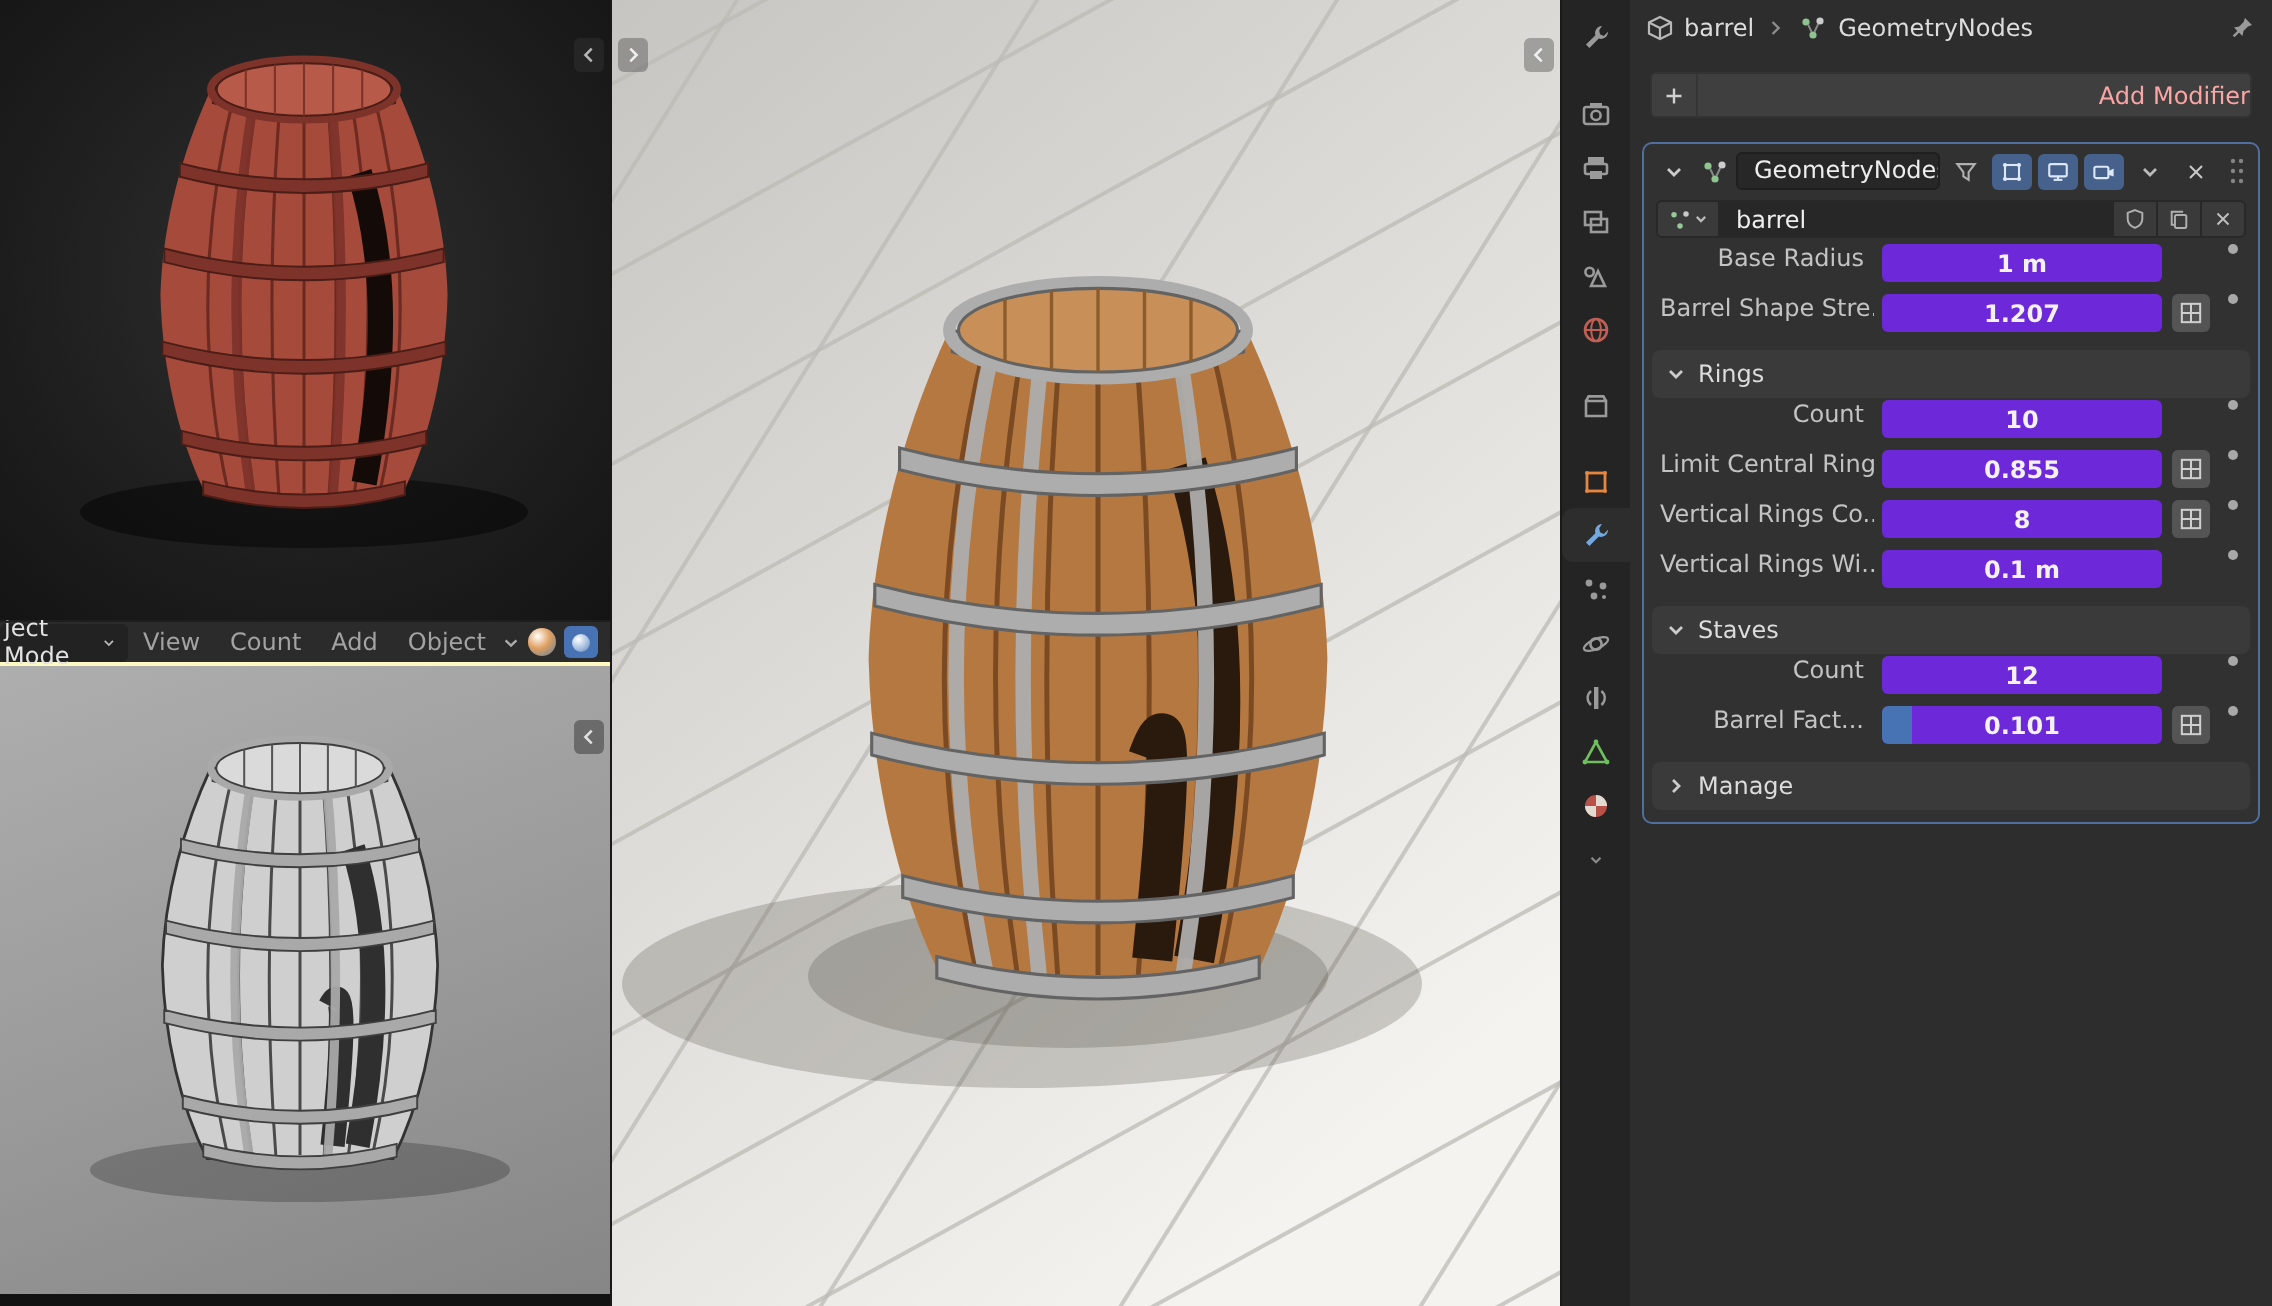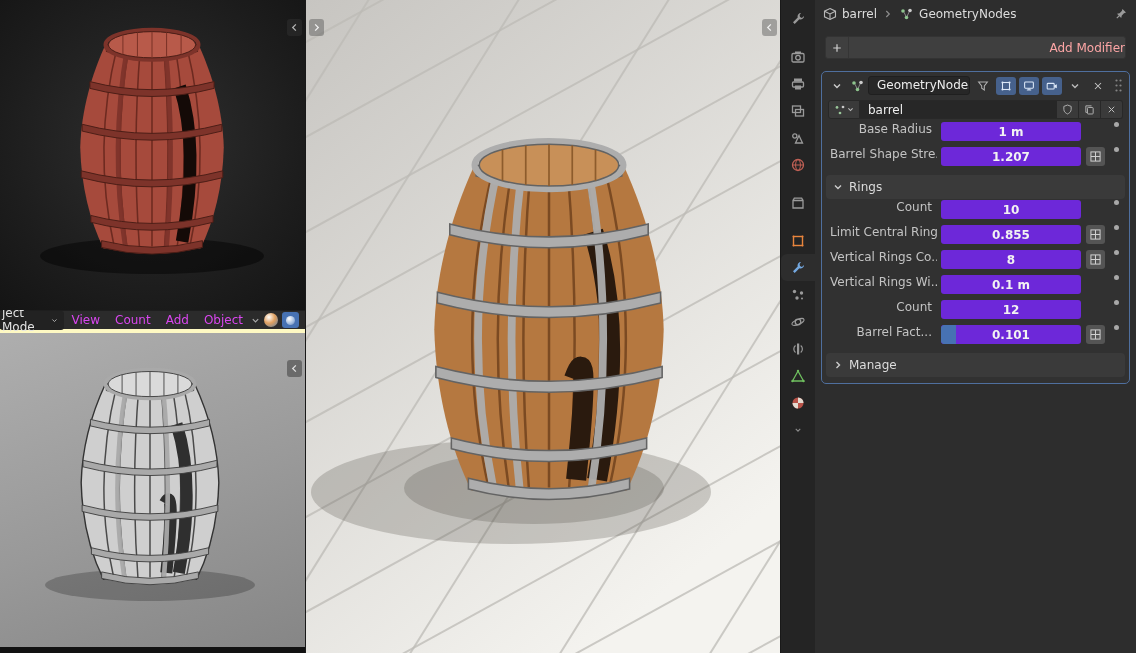--- a/index.html
+++ b/index.html
@@ -7,28 +7,28 @@
        font-family:"DejaVu Sans",sans-serif;font-size:12px;color:#d8d8d8;
        overflow:hidden;position:relative;}
   .ic{display:inline-flex;align-items:center;justify-content:center;}
   svg{display:block;}
 
   
   .left-col{width:305px;display:flex;flex-direction:column;flex:0 0 305px;}
   .preview-top{height:310px;position:relative;overflow:hidden;
       background:radial-gradient(circle at 50% 45%, #2f2f2f 0%, #1d1d1d 65%, #141414 100%);}
   .vp-header{height:23px;background:#2b2b2b;display:flex;align-items:center;
-      padding:0 4px 0 0;gap:1px;border-top:1px solid #1e1e1e;border-bottom:4px solid #fef9c3;
+      padding:0 4px 0 0;gap:1px;border-top:1px solid #1e1e1e;border-bottom:2px solid #fef9c3;
       box-sizing:border-box;flex:0 0 23px;}
   .preview-bottom{height:314px;position:relative;overflow:hidden;
       background:linear-gradient(160deg,#aeaeae 0%,#999999 55%,#868686 100%);}
   .left-footer{height:6px;background:#121212;}
   .mode-dd{display:flex;align-items:center;gap:4px;background:#222222;height:19px;
       padding:0 6px 0 2px;border-radius:3px;color:#e2e2e2;cursor:default;}
-  .menu-item{padding:0 7px;color:#d946ef;height:19px;line-height:19px;border-radius:3px;}
+  .menu-item{padding:0 7px;color:#a3a3a3;height:19px;line-height:19px;border-radius:3px;}
   .hdr-right{margin-left:auto;display:flex;align-items:center;gap:4px;padding-right:2px;}
   .shade-sphere{width:14px;height:14px;border-radius:50%;
       background:radial-gradient(circle at 35% 30%, #ffffff 0%, #e0a060 45%, #8a8a8a 80%, #5a5a5a 100%);}
   .shade-rendered{width:17px;height:16px;border-radius:3px;background:#4772b3;
       display:flex;align-items:center;justify-content:center;}
   .shade-rendered .ball{width:9px;height:9px;border-radius:50%;
       background:radial-gradient(circle at 35% 30%,#fff,#9db8dd 60%,#5a77a8);}
   .collapse-tab{position:absolute;width:15px;height:17px;background:rgba(48,48,48,0.55);
       border-radius:3px;display:flex;align-items:center;justify-content:center;}
 
@@ -629,20 +629,26 @@
         <div class="prop-label">Vertical Rings Wi...</div>
         <div class="prop-value">
             <span class="vtext">0.1 m</span>
           </div>
         <div class="attr-slot"></div>
         <div class="dot-slot">
             <span class="adot"></span>
           </div>
       </div>
 
+      <div class="sect">
+        <svg width="10" height="10" viewBox="0 0 10 10">
+            <path d="M2 3.5 5 6.5 8 3.5" stroke="#cccccc" fill="none" stroke-width="1.4"></path>
+          </svg>
+        <span>Staves</span>
+      </div>
       <div class="prop-row">
         <div class="prop-label">Count</div>
         <div class="prop-value">
             <span class="vtext">12</span>
           </div>
         <div class="attr-slot"></div>
         <div class="dot-slot">
             <span class="adot"></span>
           </div>
       </div>

